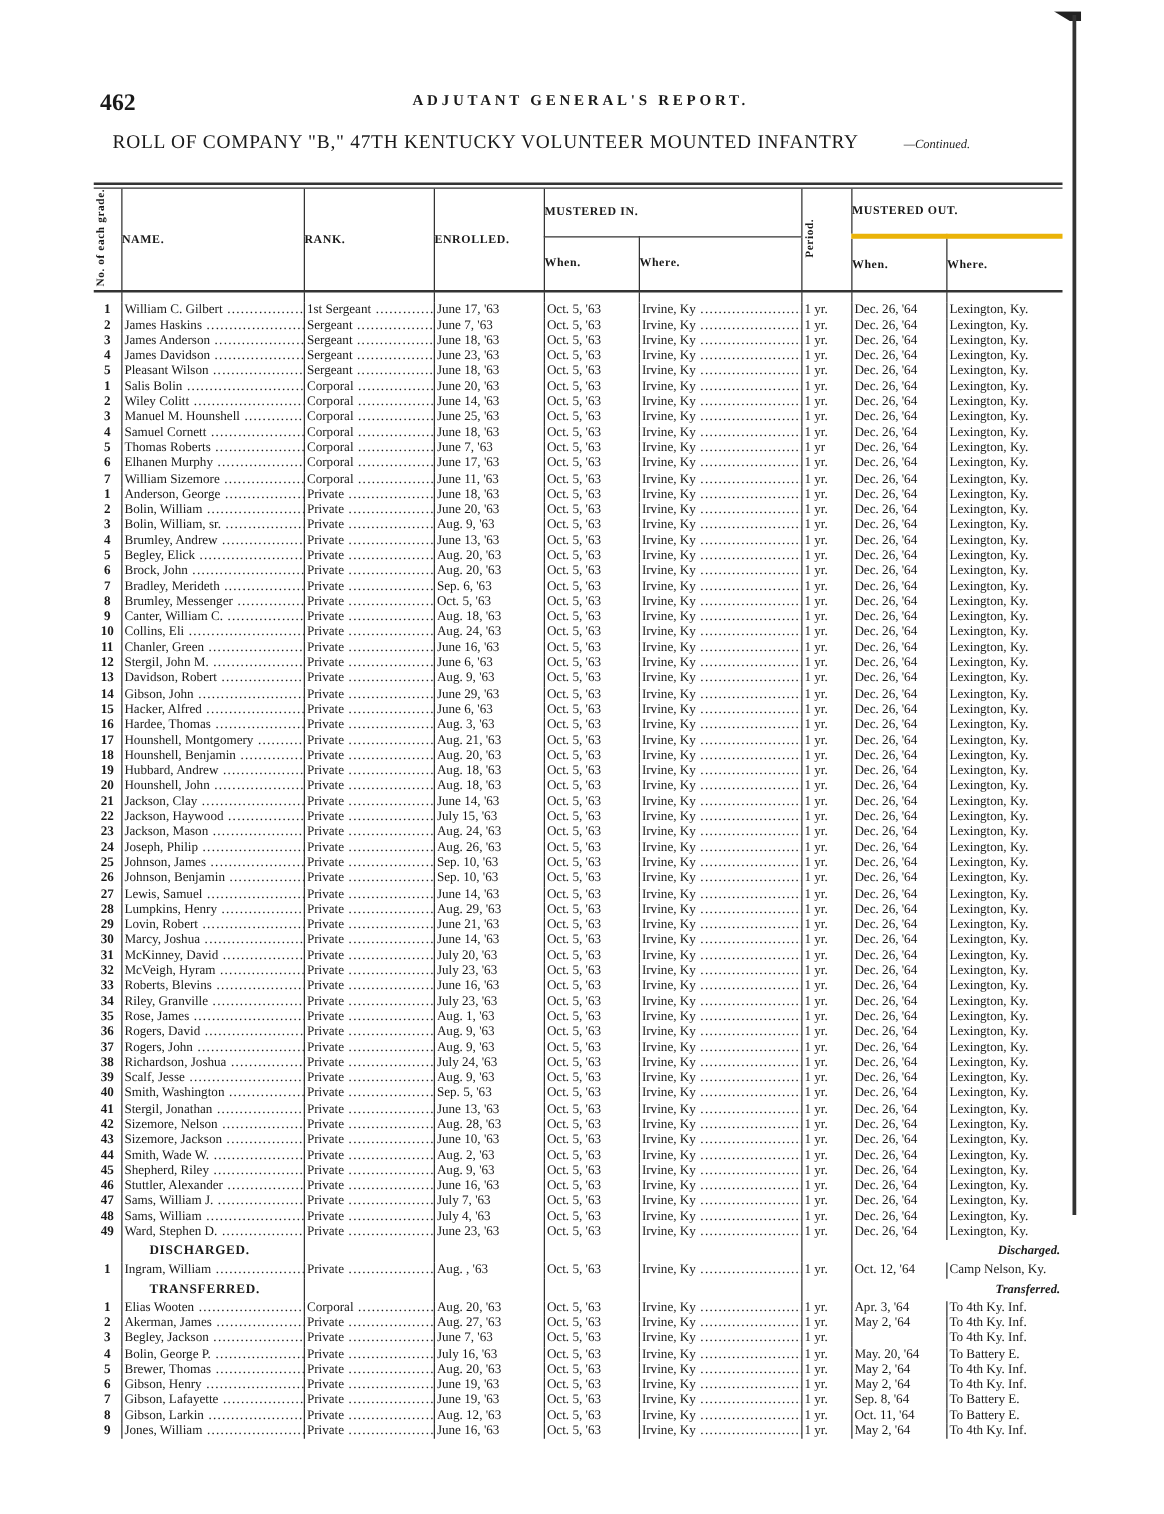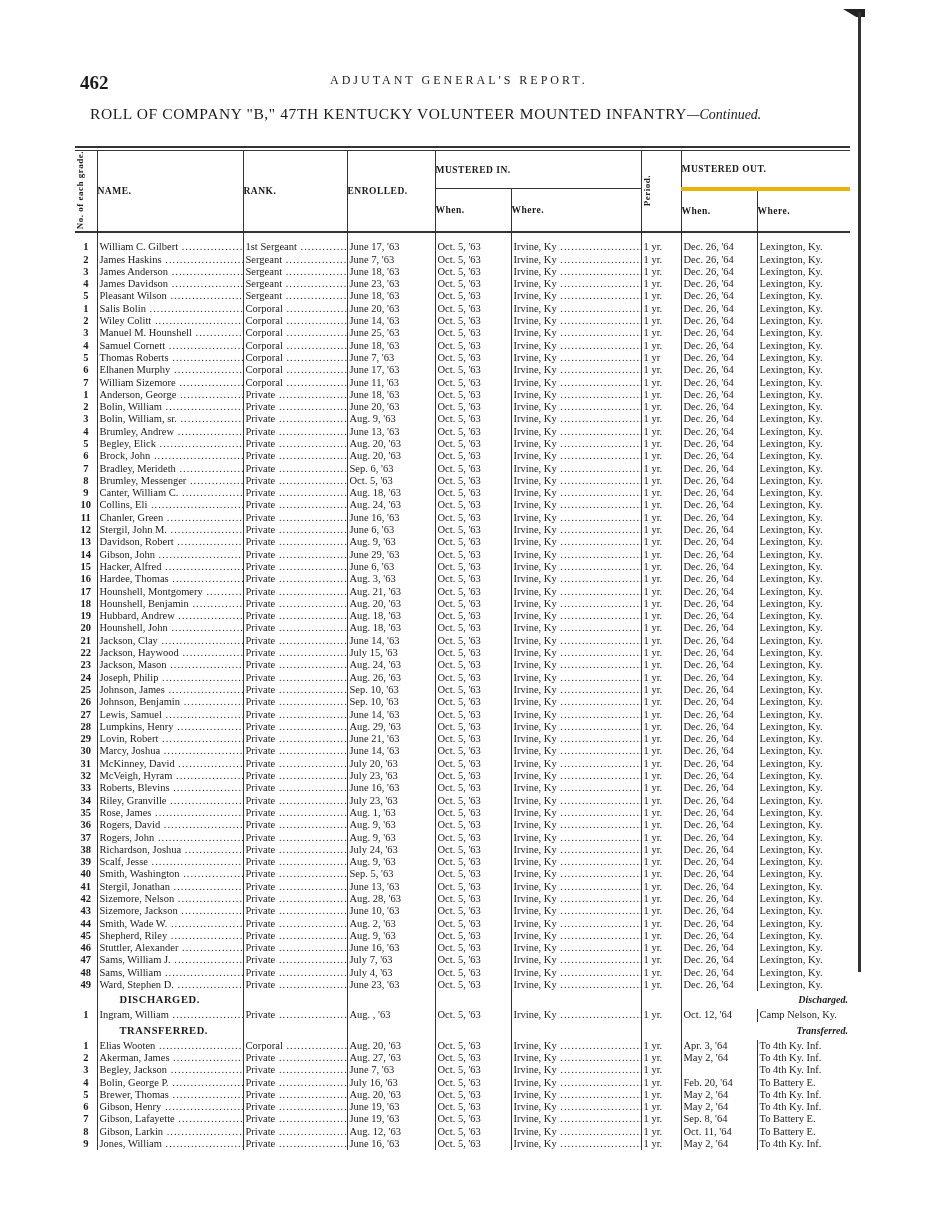--- a/index.html
+++ b/index.html
@@ -2,23 +2,23 @@
 <html><head>
 <meta charset="utf-8">
 <style>
   html, body { margin: 0; padding: 0; background: #ffffff; }
   body { width: 931px; height: 1211px; position: relative; overflow: hidden;
          font-family: "Liberation Serif", "DejaVu Serif", serif; color: #1a1a1a; }
   .edge-bar { position: absolute; left: 858px; top: 12px; width: 3px; height: 960px; background: #333; }
   .edge-cap { position: absolute; left: 843px; top: 9px; width: 22px; height: 8px; background: #222;
               clip-path: polygon(0 0, 100% 0, 100% 100%, 60% 100%); }
   .page-num { position: absolute; left: 68px; top: 72px; font-size: 19px; font-weight: bold; margin-left: 12px; }
-  .running-head { position: absolute; left: 330px; top: 73px; font-size: 12px; letter-spacing: 3px; font-weight: normal; }
+  .running-head { position: absolute; left: 330px; top: 73px; font-size: 12px; letter-spacing: 3px; font-weight: bold; }
   .title { position: absolute; left: 90px; top: 105px; font-size: 15.5px; letter-spacing: 0.6px; }
-  .title .cont { font-size: 14px; font-style: italic; letter-spacing: 0; }
+  .title .cont { font-size: 10px; font-style: italic; letter-spacing: 0; margin-left: 36px; }
   .roll { position: absolute; left: 75px; top: 146px; width: 775px; }
   .rule2 { border-top: 2px solid #333; border-bottom: 1px solid #333; height: 2px; }
   table { border-collapse: collapse; width: 775px; table-layout: fixed; font-size: 10.5px; }
   th { font-weight: bold; font-size: 9.5px; letter-spacing: 0.5px; text-align: left; padding: 0; }
   thead tr.h1 th { height: 34px; }
   thead tr.h2 th { height: 38px; }
   .vline { border-left: 1.5px solid #333; }
   .rot { writing-mode: vertical-rl; transform: rotate(180deg); font-size: 9px; white-space: nowrap; }
   thead { border-bottom: 2px solid #333; }
   td { padding: 0 2px; height: 12.3px; line-height: 12.3px; white-space: nowrap; overflow: hidden; }
@@ -825,21 +825,21 @@
           <td class="vline">To 4th Ky. Inf.</td>
         </tr>
         <tr>
           <td class="num">4</td>
           <td class="vline name lead">Bolin, George P.</td>
           <td class="vline rank lead">Private</td>
           <td class="vline enr">July 16, '63</td>
           <td class="vline">Oct. 5, '63</td>
           <td class="vline where lead">Irvine, Ky</td>
           <td class="vline">1 yr.</td>
-          <td class="vline">Feb. 20, '64</td>
+          <td class="vline">May. 20, '64</td>
           <td class="vline">To Battery E.</td>
         </tr>
         <tr>
           <td class="num">5</td>
           <td class="vline name lead">Brewer, Thomas</td>
           <td class="vline rank lead">Private</td>
           <td class="vline enr">Aug. 20, '63</td>
           <td class="vline">Oct. 5, '63</td>
           <td class="vline where lead">Irvine, Ky</td>
           <td class="vline">1 yr.</td>

